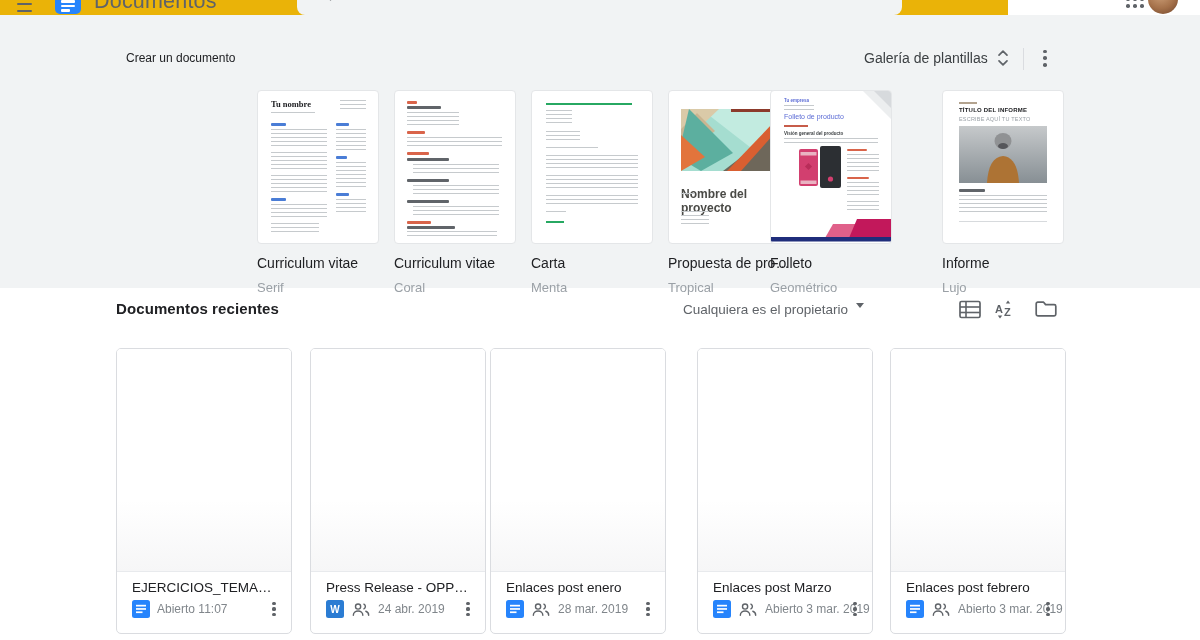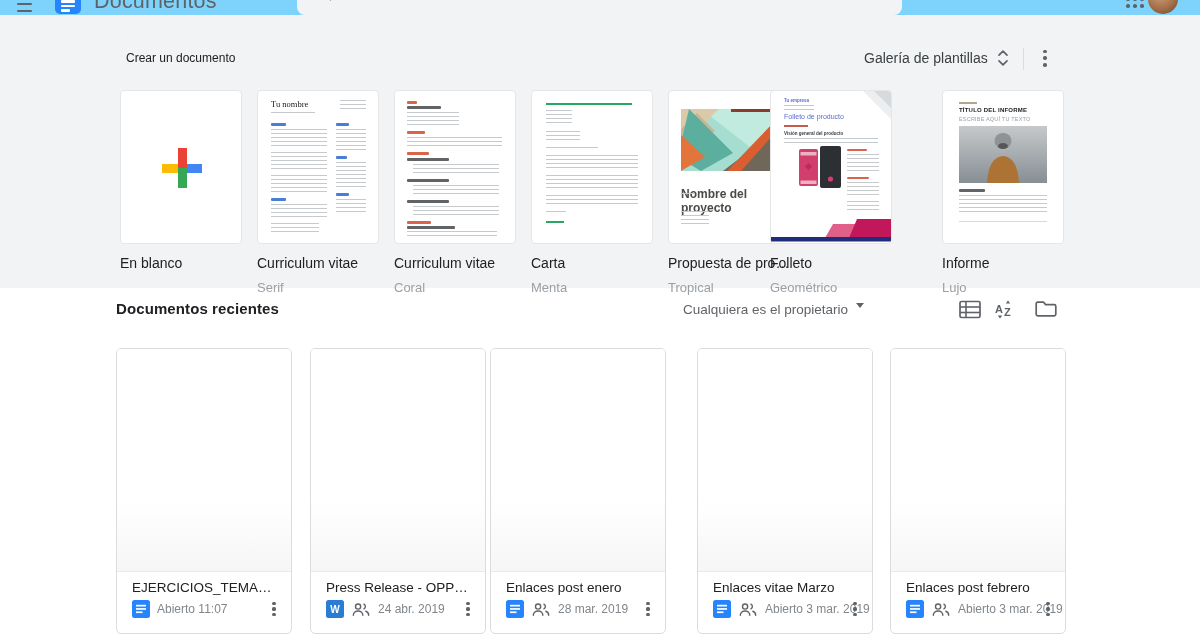--- a/index.html
+++ b/index.html
@@ -1,21 +1,21 @@
 <!DOCTYPE html>
 <html><head>
 <meta charset="utf-8">
 <style>
   html,body{margin:0;padding:0}
   body{width:1200px;height:640px;position:relative;overflow:hidden;background:#fff;
        font-family:"Liberation Sans",sans-serif;color:#202124}
   .abs{position:absolute}
 
   
-  .hdr{position:absolute;left:0;top:0;width:1200px;height:15px;background:#7dd3fc;z-index:5}
+  .hdr{position:absolute;left:0;top:0;width:1008px;height:15px;background:#eab308;z-index:5}
   .hline{position:absolute;width:15px;height:2px;background:#5f6368;border-radius:1px}
   .appicon{position:absolute;left:55px;top:-17px;width:26px;height:31px;border-radius:5px;background:#2684fc}
   .appicon i{position:absolute;left:6px;height:2.5px;background:#fff;border-radius:1px}
   .apptitle{position:absolute;left:94px;top:-11px;font-size:21.5px;color:#5f6368;letter-spacing:.2px}
   .search{position:absolute;left:297px;top:-30px;width:605px;height:45px;border-radius:8px;background:#f1f3f4}
   .search input{position:absolute;left:52px;top:12px;width:480px;border:0;background:transparent;outline:none;
                 font-size:15px;color:#5f6368;font-family:"Liberation Sans",sans-serif}
   .mag{position:absolute;left:16px;top:12px}
   .waffle{position:absolute;left:1126px;top:-10px;width:18px;height:18px}
   .waffle b{position:absolute;width:3.5px;height:3.5px;border-radius:50%;background:#5f6368}
@@ -42,21 +42,21 @@
   .dk{position:absolute;height:2.5px;background:#606469;border-radius:1px}
   .hd{position:absolute;height:2.5px;border-radius:1px}
   .hd.blue{background:#4a7dd6}
   .hd.coral{background:#d9644a}
   .thin{position:absolute;height:1.5px}
 
   
   .plus b{position:absolute;display:block}
 
   .serif-name{position:absolute;left:13px;top:8px;font-family:"Liberation Serif",serif;
-              font-weight:normal;font-size:8.5px;color:#202124}
+              font-weight:bold;font-size:8.5px;color:#202124}
   .prop-title{position:absolute;left:12px;top:96px;font-size:12px;color:#4a4a46;font-weight:600}
   .t6-company{position:absolute;left:13px;top:7px;font-size:4.5px;font-weight:bold;color:#5b6bd5}
   .t6-title{position:absolute;left:13px;top:22px;font-size:7px;color:#5b6bd5}
   .t6-head{position:absolute;left:13px;top:40px;font-size:4.5px;font-weight:bold;color:#3c4043}
   .t7-title{position:absolute;left:16px;top:16px;font-size:6px;font-weight:bold;color:#202124;letter-spacing:.2px}
   .t7-sub{position:absolute;left:16px;top:24.5px;font-size:5.5px;color:#9aa0a6;letter-spacing:.2px}
   .rsec-title{position:absolute;left:116px;top:300px;font-size:15px;font-weight:bold;color:#202124;letter-spacing:.1px}
   .owner{position:absolute;left:683px;top:302px;display:flex;align-items:flex-start;gap:8px;cursor:pointer}
   .owner span{font-size:13.5px;color:#5f6368}
   .caret{width:0;height:0;border-left:4.5px solid transparent;border-right:4.5px solid transparent;
@@ -120,30 +120,20 @@
       </svg>
     </div>
     <span class="vdiv"></span>
     <div class="kebab">
         <b></b>
         <b></b>
         <b></b>
       </div>
   </div>
 
-  <div class="tcard" style="left:120px">
-    <div class="tthumb plus">
-      <b style="left:41px;top:72.5px;width:20px;height:9px;background:#fbbc04"></b>
-      <b style="left:61px;top:72.5px;width:20px;height:9px;background:#4285f4"></b>
-      <b style="left:56.5px;top:57px;width:9px;height:20px;background:#ea4335"></b>
-      <b style="left:56.5px;top:77px;width:9px;height:20px;background:#34a853"></b>
-    </div>
-    <div class="tname">En blanco</div>
-    <div class="tsub"></div>
-  </div>
 
   <div class="tcard" style="left:257px">
     <div class="tthumb">
       <div class="serif-name">Tu nombre</div>
       <div class="ln" style="left:82px;top:9px;width:26px;height:11px"></div>
       <div class="ln" style="left:13px;top:21px;width:44px;height:3px"></div>
       <div class="hd blue" style="left:13px;top:32px;width:15px"></div>
       <div class="ln" style="left:13px;top:38px;width:56px;height:19px"></div>
       <div class="ln" style="left:13px;top:61px;width:56px;height:19px"></div>
       <div class="ln" style="left:13px;top:84px;width:56px;height:19px"></div>
@@ -369,21 +359,21 @@
     </div>
     <div class="rkebab">
         <b></b>
         <b></b>
         <b></b>
       </div>
   </div>
 
   <div class="rcard" style="left:697px">
     <div class="rprev"></div>
-    <div class="rtitle">Enlaces vitae Marzo</div>
+    <div class="rtitle">Enlaces post Marzo</div>
     <div class="rmeta">
       <svg class="mini" viewBox="0 0 18 18">
         <rect width="18" height="18" rx="2.5" fill="#2684fc"></rect>
         <rect x="4" y="4.8" width="10" height="1.7" fill="#fff"></rect>
           <rect x="4" y="8.1" width="10" height="1.7" fill="#fff"></rect>
         <rect x="4" y="11.4" width="6.5" height="1.7" fill="#fff"></rect>
       </svg>
       <svg width="20" height="16" viewBox="0 0 24 18">
         <circle cx="8.5" cy="6" r="3.1" fill="none" stroke="#5f6368" stroke-width="1.7"></circle>
         <path d="M2.8 16.5 c0 -3.4 2.9 -5.2 5.7 -5.2 s5.7 1.8 5.7 5.2" fill="none" stroke="#5f6368" stroke-width="1.7" stroke-linecap="round"></path>

